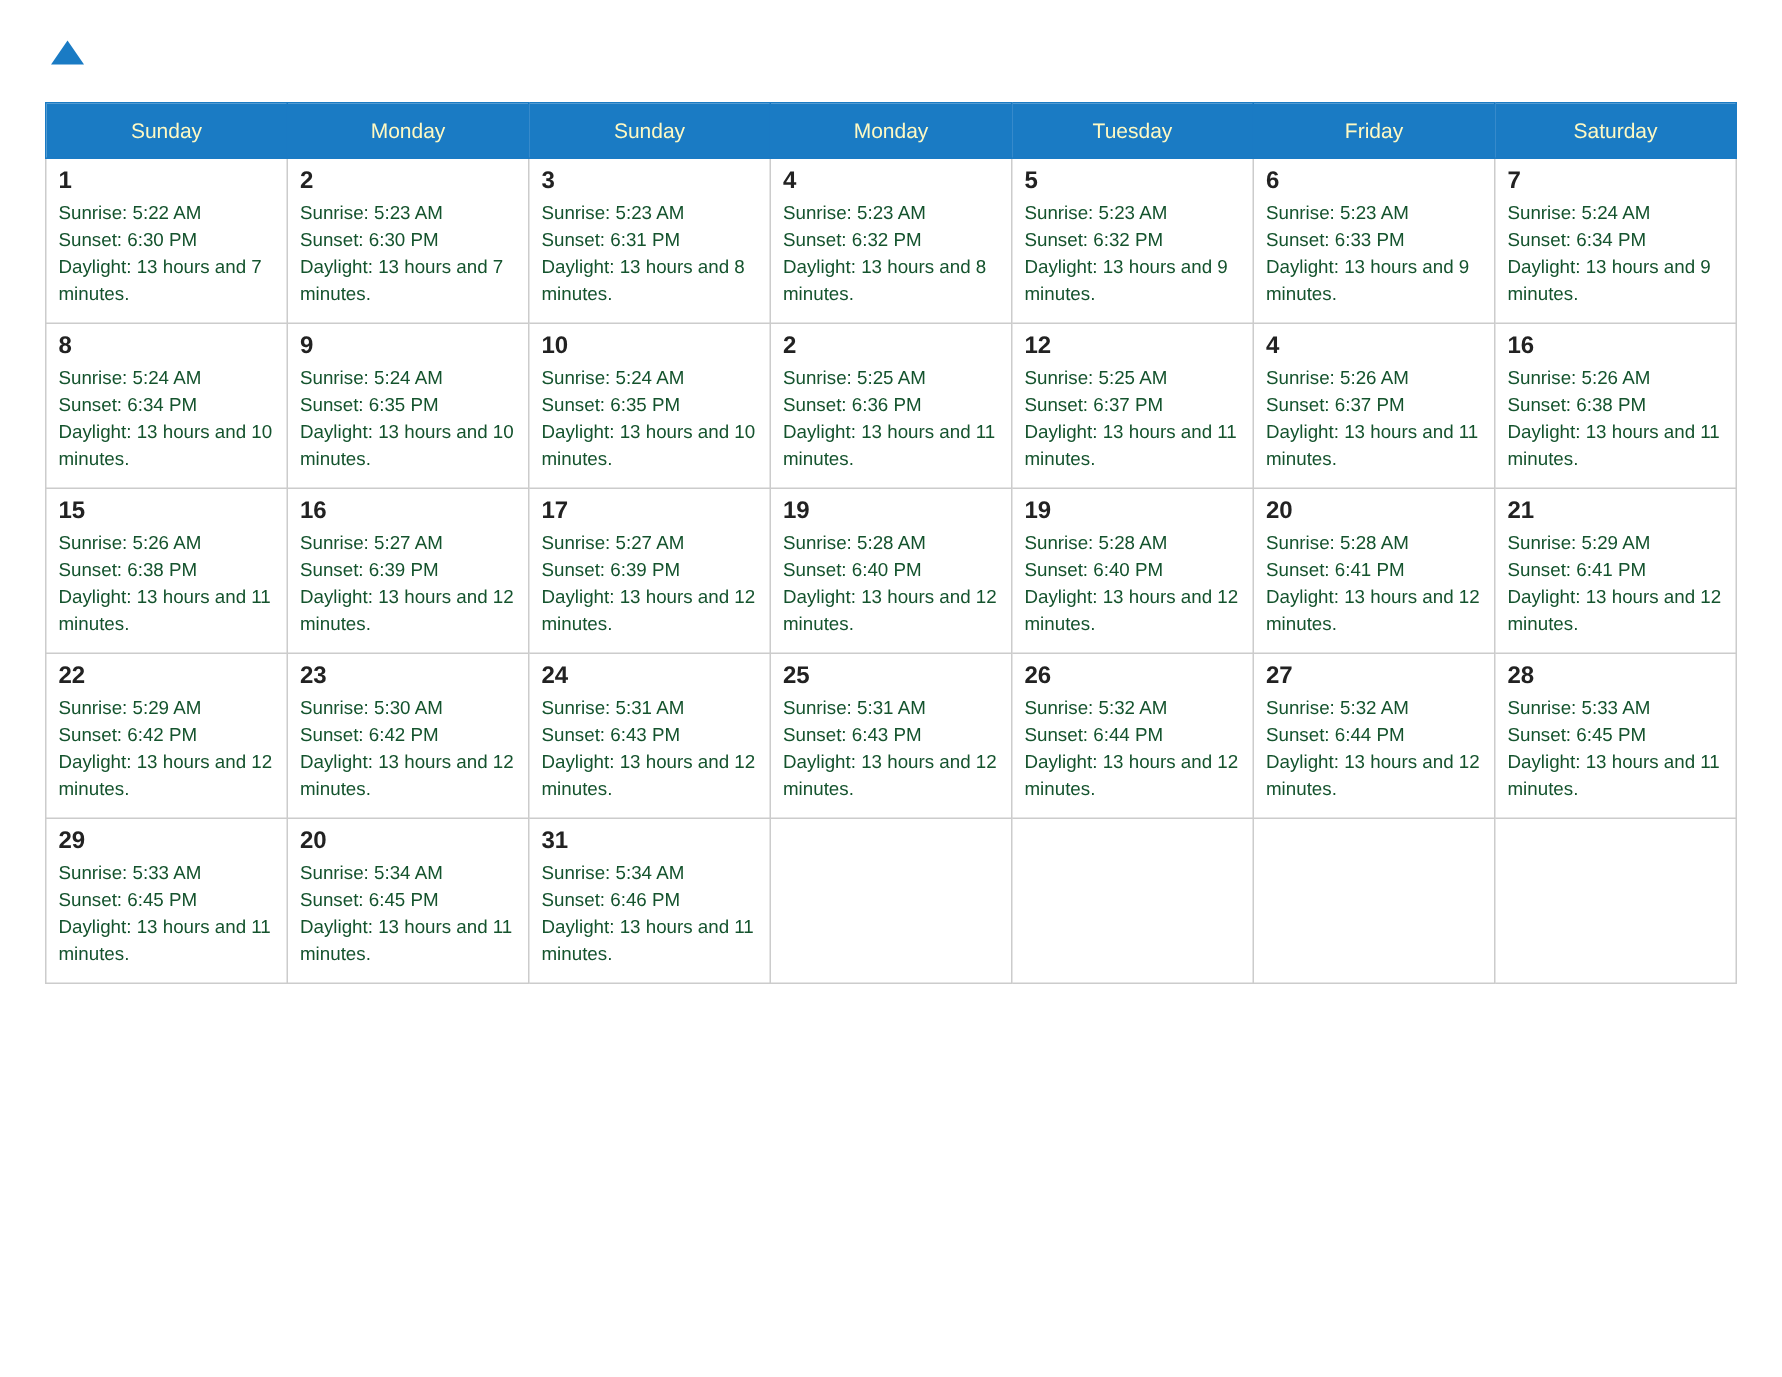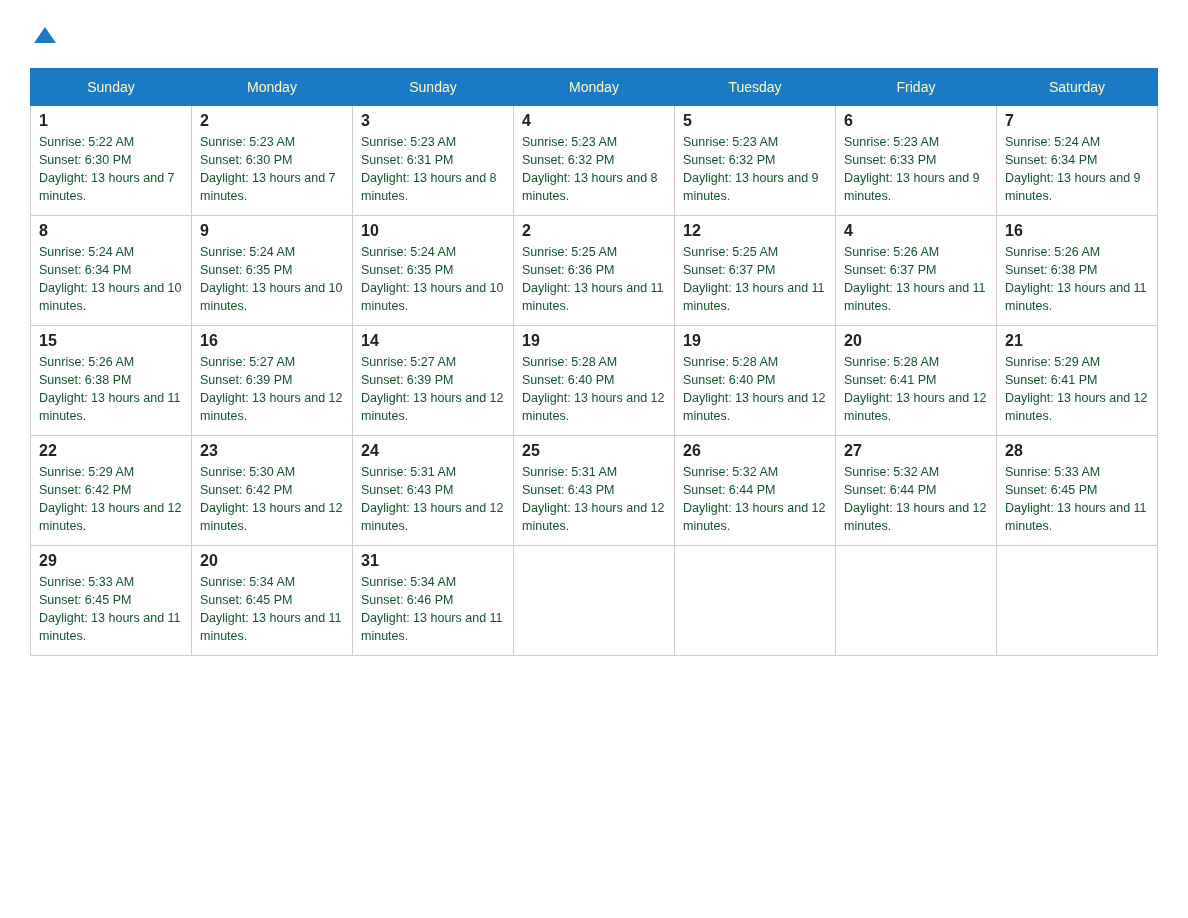--- a/index.html
+++ b/index.html
@@ -157,21 +157,21 @@
         <td><span class="day-number">4</span>
 <span class="day-info">Sunrise: 5:26 AM<br>Sunset: 6:37 PM<br>Daylight: 13 hours and 11 minutes.</span></td>
         <td><span class="day-number">16</span>
 <span class="day-info">Sunrise: 5:26 AM<br>Sunset: 6:38 PM<br>Daylight: 13 hours and 11 minutes.</span></td>
       </tr>
       <tr>
         <td><span class="day-number">15</span>
 <span class="day-info">Sunrise: 5:26 AM<br>Sunset: 6:38 PM<br>Daylight: 13 hours and 11 minutes.</span></td>
         <td><span class="day-number">16</span>
 <span class="day-info">Sunrise: 5:27 AM<br>Sunset: 6:39 PM<br>Daylight: 13 hours and 12 minutes.</span></td>
-        <td><span class="day-number">14</span>
+        <td><span class="day-number">17</span>
 <span class="day-info">Sunrise: 5:27 AM<br>Sunset: 6:39 PM<br>Daylight: 13 hours and 12 minutes.</span></td>
         <td><span class="day-number">19</span>
 <span class="day-info">Sunrise: 5:28 AM<br>Sunset: 6:40 PM<br>Daylight: 13 hours and 12 minutes.</span></td>
         <td><span class="day-number">19</span>
 <span class="day-info">Sunrise: 5:28 AM<br>Sunset: 6:40 PM<br>Daylight: 13 hours and 12 minutes.</span></td>
         <td><span class="day-number">20</span>
 <span class="day-info">Sunrise: 5:28 AM<br>Sunset: 6:41 PM<br>Daylight: 13 hours and 12 minutes.</span></td>
         <td><span class="day-number">21</span>
 <span class="day-info">Sunrise: 5:29 AM<br>Sunset: 6:41 PM<br>Daylight: 13 hours and 12 minutes.</span></td>
       </tr>

